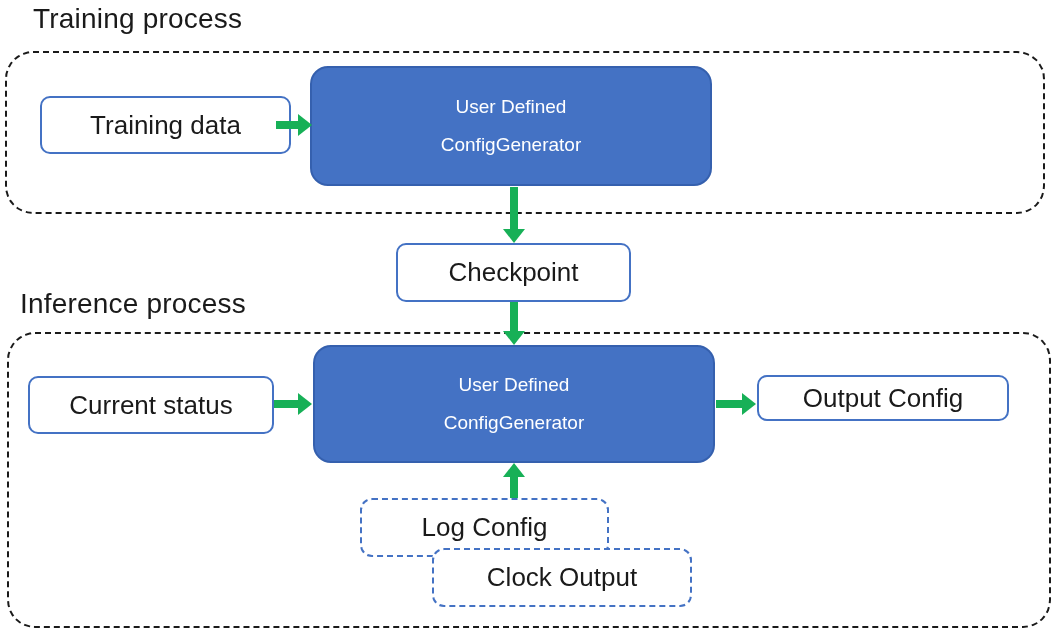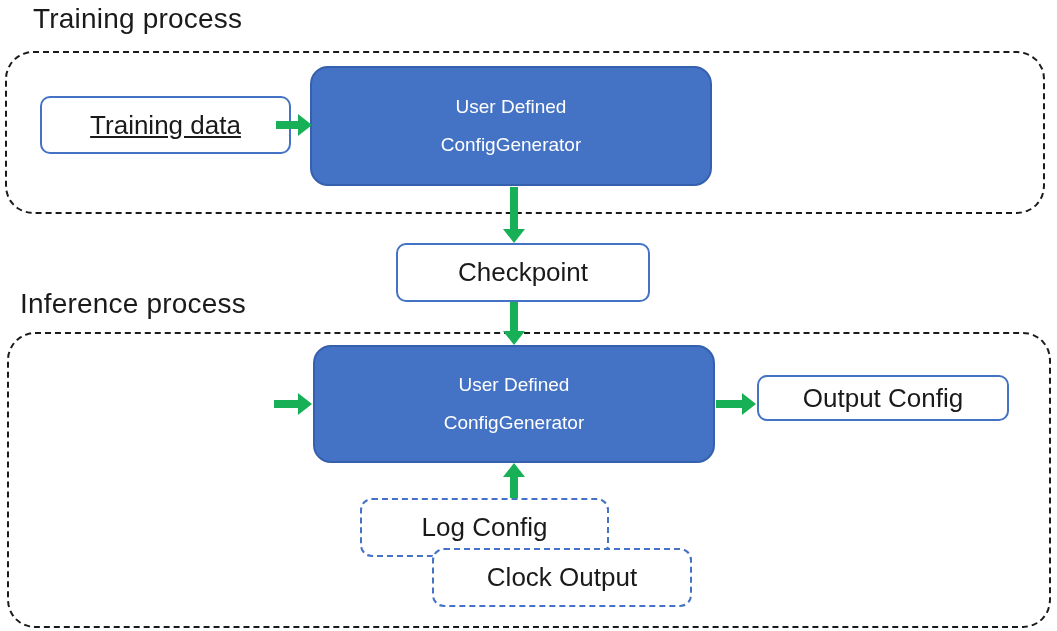--- a/index.html
+++ b/index.html
@@ -70,37 +70,40 @@
 </style>
 </head>
 <body>
 
 <div class="canvas">
 
   <div class="section-label" style="left:33px;top:3px;">Training process</div>
 
   <div class="region" style="left:5px;top:51px;width:1036px;height:159px;"></div>
 
-  <div class="white-box" style="left:40px;top:96px;width:251px;height:58px;text-decoration:underline;">
+  <div class="white-box" style="left:40px;top:96px;width:251px;height:58px;">
     <span>Training data</span>
   </div>
 
   <div class="blue-box" style="left:310px;top:66px;width:402px;height:120px;">
     <span>User Defined</span>
     <span>ConfigGenerator</span>
   </div>
 
-  <div class="white-box" style="left:396px;top:243px;width:254px;height:59px;">
+  <div class="white-box" style="left:396px;top:243px;width:235px;height:59px;">
     <span>Checkpoint</span>
   </div>
 
   <div class="section-label" style="left:20px;top:288px;">Inference process</div>
 
   <div class="region" style="left:7px;top:332px;width:1040px;height:292px;"></div>
 
+  <div class="white-box" style="left:28px;top:376px;width:246px;height:58px;">
+    <span>Current status</span>
+  </div>
 
   <div class="blue-box" style="left:313px;top:345px;width:402px;height:118px;">
     <span>User Defined</span>
     <span>ConfigGenerator</span>
   </div>
 
   <div class="white-box" style="left:757px;top:375px;width:252px;height:46px;">
     <span>Output Config</span>
   </div>
 

